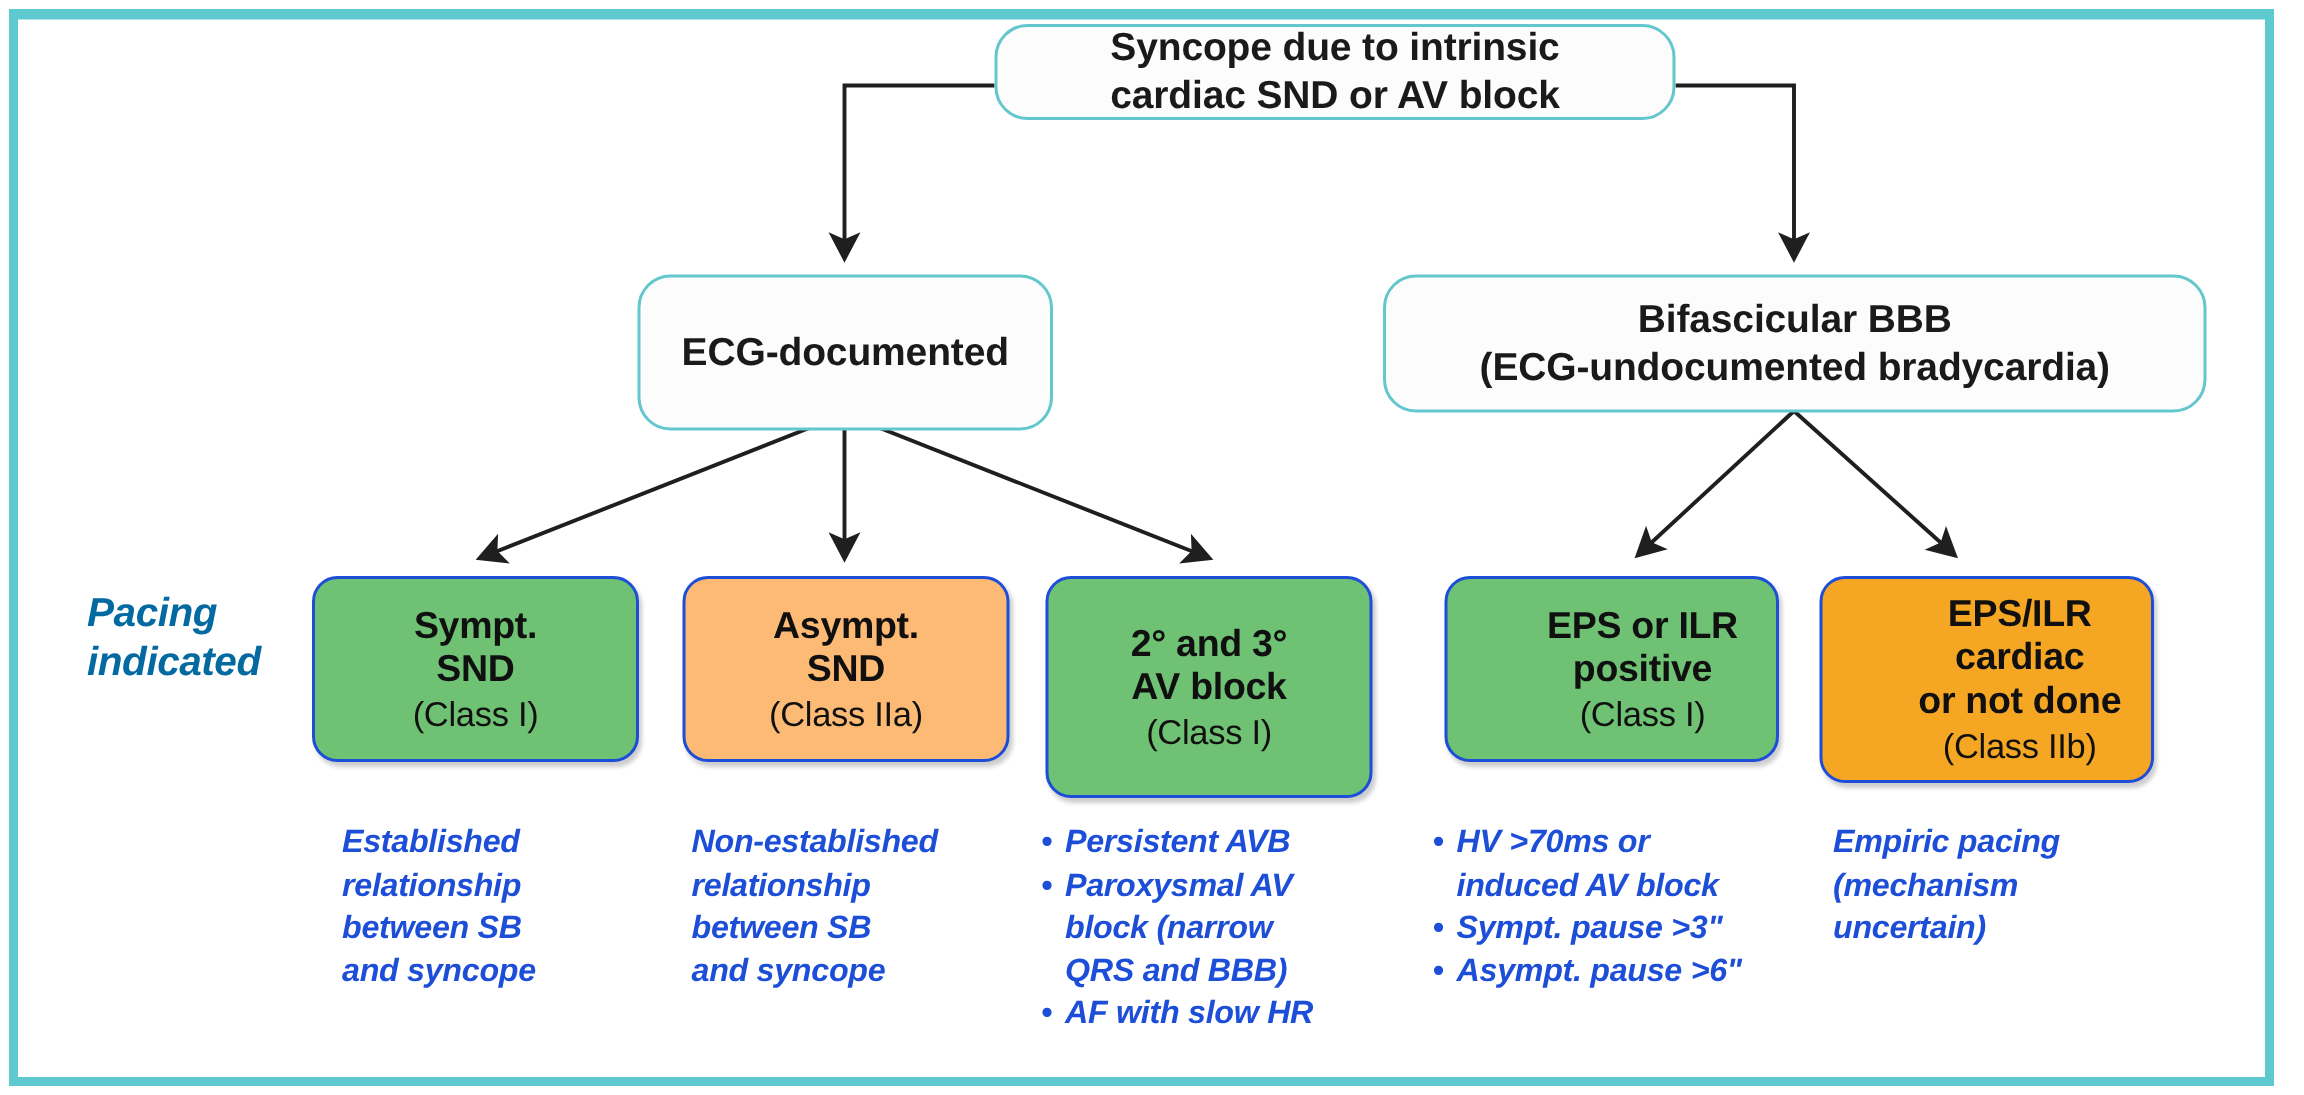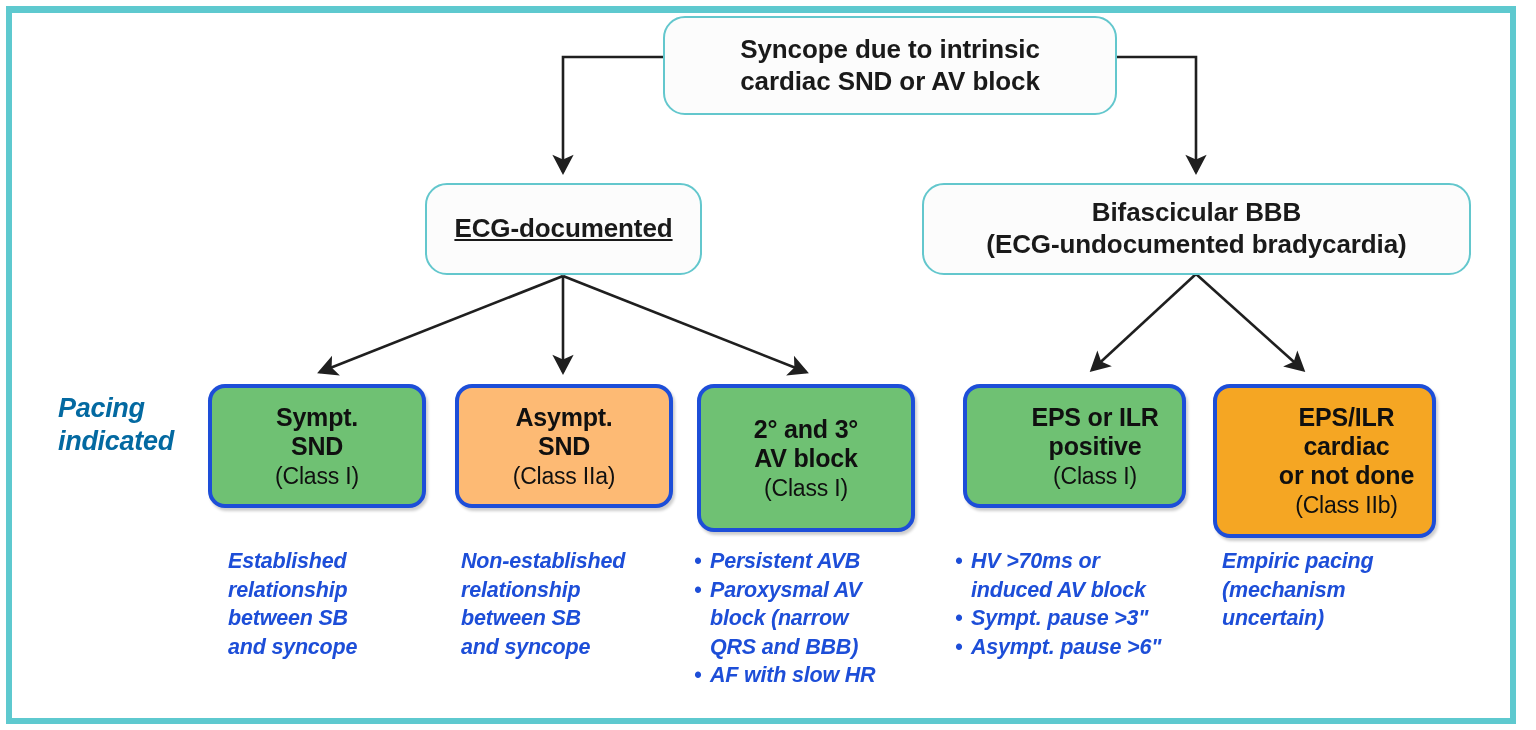--- a/index.html
+++ b/index.html
@@ -54,21 +54,21 @@
     color: #1a1a1a;
     font-weight: bold;
     line-height: 1.22;
     letter-spacing: -0.1px;
   }
 
   
   .node-box {
     position: absolute;
     box-sizing: border-box;
-    border: 4px solid #1d4ed8;
+    border: 2px solid #1d4ed8;
     border-radius: 17px;
     display: flex;
     flex-direction: column;
     align-items: center;
     justify-content: center;
     text-align: center;
     color: #101010;
     line-height: 1.16;
     box-shadow: 2px 3px 3px rgba(0,0,0,0.20);
   }
@@ -157,28 +157,28 @@
 
       <path d="M563,276 L320,372"></path>
       <path d="M563,276 L563,372"></path>
       <path d="M563,276 L806,372"></path>
 
       <path d="M1196,274 L1092,370"></path>
       <path d="M1196,274 L1303,370"></path>
     </g>
   </svg>
 
-  <div class="node-outline" style="left:663px; top:16px; width:454px; height:99px; font-size:26px;">
+  <div class="node-outline" style="left:663px; top:16px; width:454px; height:64px; font-size:26px;">
     <div>
       <div>Syncope due to intrinsic</div>
       <div>cardiac SND or AV block</div>
     </div>
   </div>
 
-  <div class="node-outline" style="left:425px; top:183px; width:277px; height:92px; font-size:26px;text-decoration:underline;">
+  <div class="node-outline" style="left:425px; top:183px; width:277px; height:104px; font-size:26px;">
     <div>
       <div>ECG-documented</div>
     </div>
   </div>
 
   <div class="node-outline" style="left:922px; top:183px; width:549px; height:92px; font-size:26px;">
     <div>
       <div>Bifascicular BBB</div>
       <div>(ECG-undocumented bradycardia)</div>
     </div>
@@ -206,21 +206,21 @@
     <div class="title">AV block</div>
     <div class="klass">(Class I)</div>
   </div>
 
   <div class="node-box" style="left:963px; top:384px; width:223px; height:124px; background:#6fc173;padding-left:41px;">
     <div class="title">EPS or ILR</div>
     <div class="title">positive</div>
     <div class="klass">(Class I)</div>
   </div>
 
-  <div class="node-box" style="left:1213px; top:384px; width:223px; height:154px; background:#f5a623;padding-left:44px;">
+  <div class="node-box" style="left:1213px; top:384px; width:223px; height:138px; background:#f5a623;padding-left:44px;">
     <div class="title">EPS/ILR</div>
     <div class="title">cardiac</div>
     <div class="title">or not done</div>
     <div class="klass">(Class IIb)</div>
   </div>
 
   <div class="caption" style="left:228px; top:547px; width:215px;">
     <div>Established</div>
     <div>relationship</div>
     <div>between SB</div>

